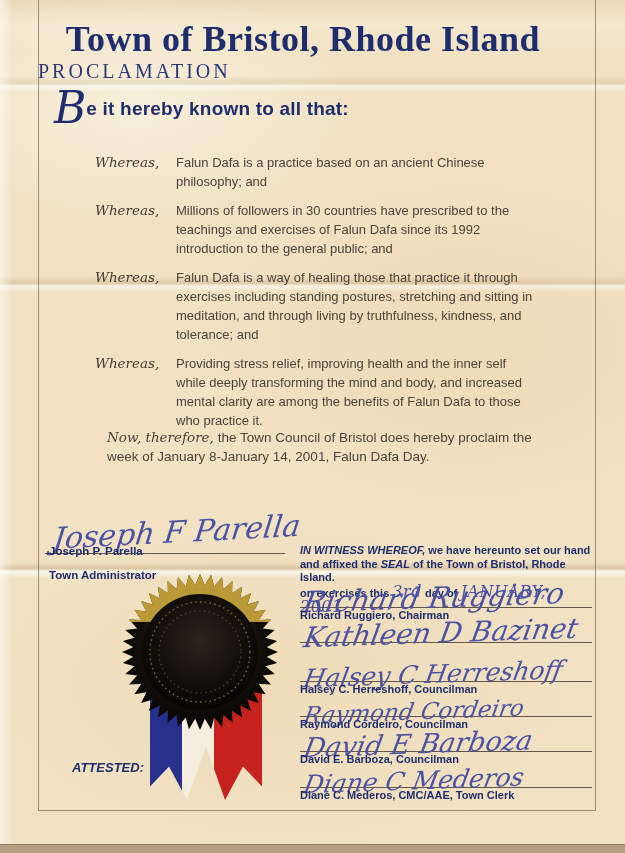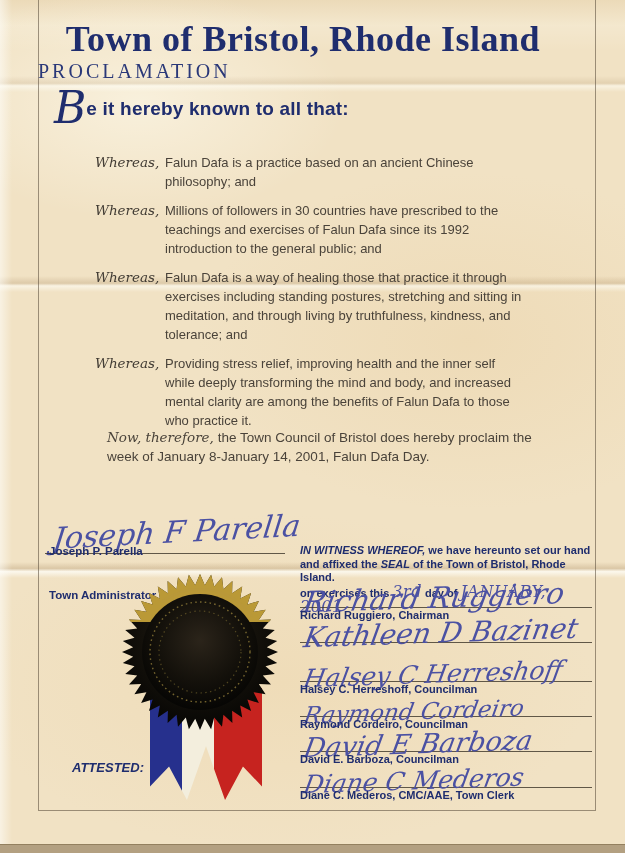--- a/index.html
+++ b/index.html
@@ -38,34 +38,34 @@
 
   .title{position:absolute;left:38px;top:18px;width:530px;text-align:center;
     font-family:"Liberation Serif",serif;font-weight:700;font-size:36px;letter-spacing:.5px;color:var(--ink-navy);}
   .subtitle{position:absolute;left:38px;top:60px;width:558px;text-align:left;
     font-family:"Liberation Serif",serif;font-size:20px;letter-spacing:3px;color:#2a3878;}
   .salutation{position:absolute;left:54px;top:88px;color:var(--ink-navy);}
   .salutation .script-b{font-family:"DejaVu Serif",serif;font-style:italic;font-size:44px;line-height:40px;vertical-align:-8px;}
   .salutation .sal-rest{font-weight:700;font-size:19px;letter-spacing:.2px;}
 
   .clauses{position:absolute;left:95px;top:153px;width:480px;}
-  .clause{display:flex;margin-bottom:10px;}
+  .clause{display:flex;margin-bottom:10px;gap:11px;}
   .clause .wlabel{flex:0 0 70px;font-style:italic;font-size:13.5px;line-height:19px;color:#423c34;font-family:"DejaVu Serif",serif;}
   .clause .wtext{flex:1;font-size:13px;line-height:19px;color:var(--body-text);white-space:pre-line;}
 
   .resolution{position:absolute;left:95px;top:428px;width:482px;font-size:13.5px;line-height:19px;color:var(--body-text);margin-left:12px;}
   .resolution .res-lead{font-style:italic;font-family:"DejaVu Serif",serif;}
   .resolution .res-rest{white-space:pre-line;}
 
   .admin{position:absolute;left:45px;top:518px;width:242px;}
   .admin .sig-line{position:absolute;left:0;top:35px;width:240px;border-bottom:1px solid rgba(60,52,40,.8);}
   .admin .sig{position:absolute;left:8px;top:-4px;width:260px;font-family:"DejaVu Serif",serif;font-style:italic;
     font-size:30px;color:var(--signature-blue);transform:rotate(-3deg) skewX(-10deg);white-space:nowrap;}
   .admin .nm{position:absolute;left:4px;top:27px;font-weight:700;font-size:11.5px;color:var(--ink-navy);}
-  .admin .tt{position:absolute;left:4px;top:51px;font-weight:700;font-size:11.5px;color:var(--ink-navy);margin-top:20px;}
+  .admin .tt{position:absolute;left:4px;top:51px;font-weight:700;font-size:11.5px;color:var(--ink-navy);}
 
   .witness{position:absolute;left:300px;top:544px;width:294px;font-weight:700;font-size:11px;line-height:13.5px;color:var(--ink-navy);}
   .witness .wi-lead,.witness .seal-word{font-style:italic;margin-top:8px;}
   .witness .hand{font-family:"DejaVu Serif",serif;font-style:italic;font-weight:400;font-size:16px;color:var(--signature-blue);letter-spacing:.5px;}
 
   .sigrow{position:absolute;left:300px;width:292px;height:34px;border-bottom:1px solid rgba(60,52,40,.8);}
   .sigrow .sig{position:absolute;left:4px;bottom:-7px;width:300px;font-family:"DejaVu Serif",serif;font-style:italic;
     color:var(--signature-blue);transform:rotate(-2deg) skewX(-12deg);white-space:nowrap;}
   .sigrow .nm{position:absolute;left:0;top:35px;font-weight:700;font-size:11px;color:var(--ink-navy);white-space:nowrap;}
   .row0{top:574px;} .row0 .sig{font-size:29px;}

